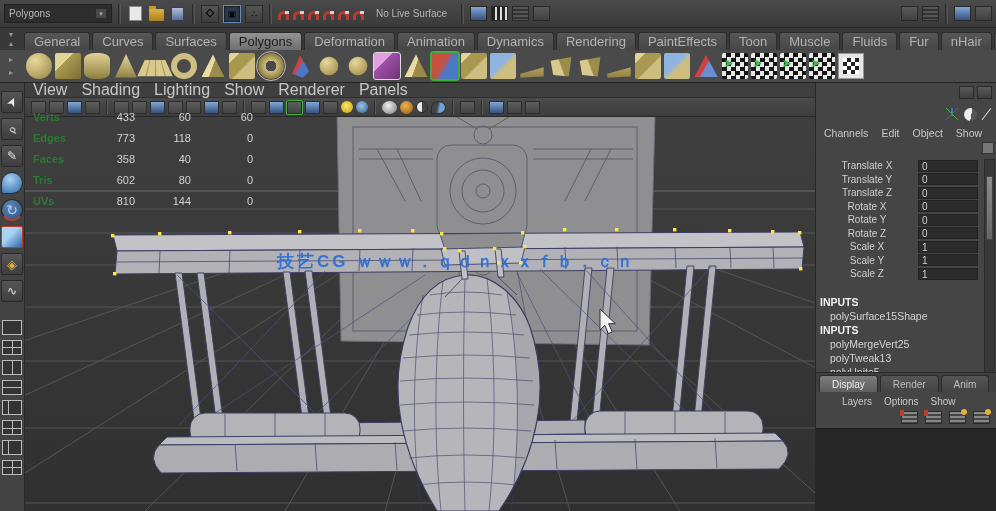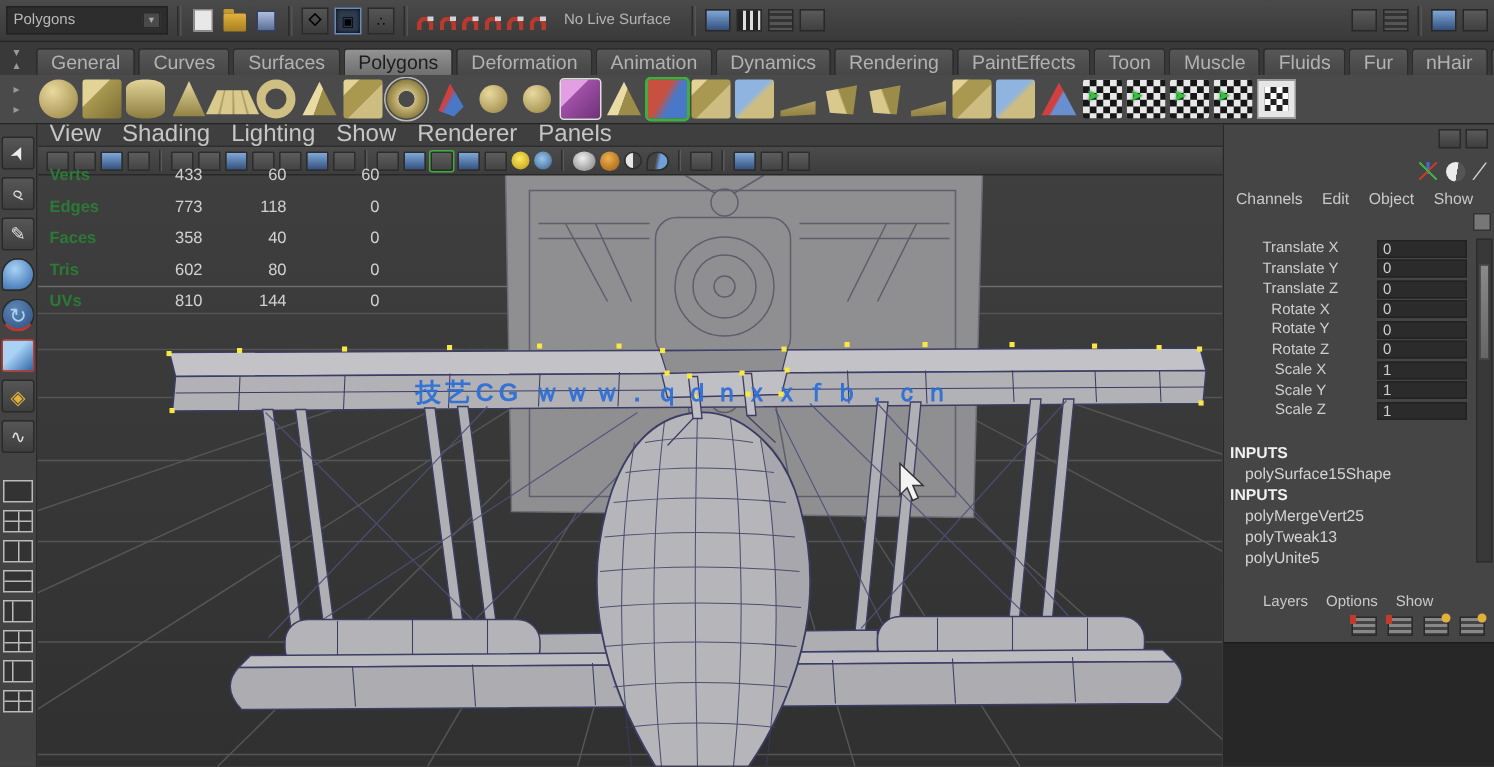--- a/index.html
+++ b/index.html
@@ -566,20 +566,31 @@
       <div class="cb-thumb"></div>
     </div>
 
     <span class="cb-section" style="top:213px">INPUTS</span>
     <span class="cb-item" style="top:227px">polySurface15Shape</span>
     <span class="cb-section" style="top:241px">INPUTS</span>
     <span class="cb-item" style="top:255px">polyMergeVert25</span>
     <span class="cb-item" style="top:269px">polyTweak13</span>
     <span class="cb-item" style="top:283px">polyUnite5</span>
 
+    <div class="le-tabs">
+      <div class="le-tab active">
+          <span>Display</span>
+        </div>
+      <div class="le-tab">
+          <span>Render</span>
+        </div>
+      <div class="le-tab">
+          <span>Anim</span>
+        </div>
+    </div>
     <div class="le-menus">
       <span>Layers</span>
       <span>Options</span>
       <span>Show</span>
     </div>
     <div class="le-icons">
       <span class="layer-ico red"></span>
       <span class="layer-ico red"></span>
       <span class="layer-ico star"></span>
       <span class="layer-ico star"></span>

